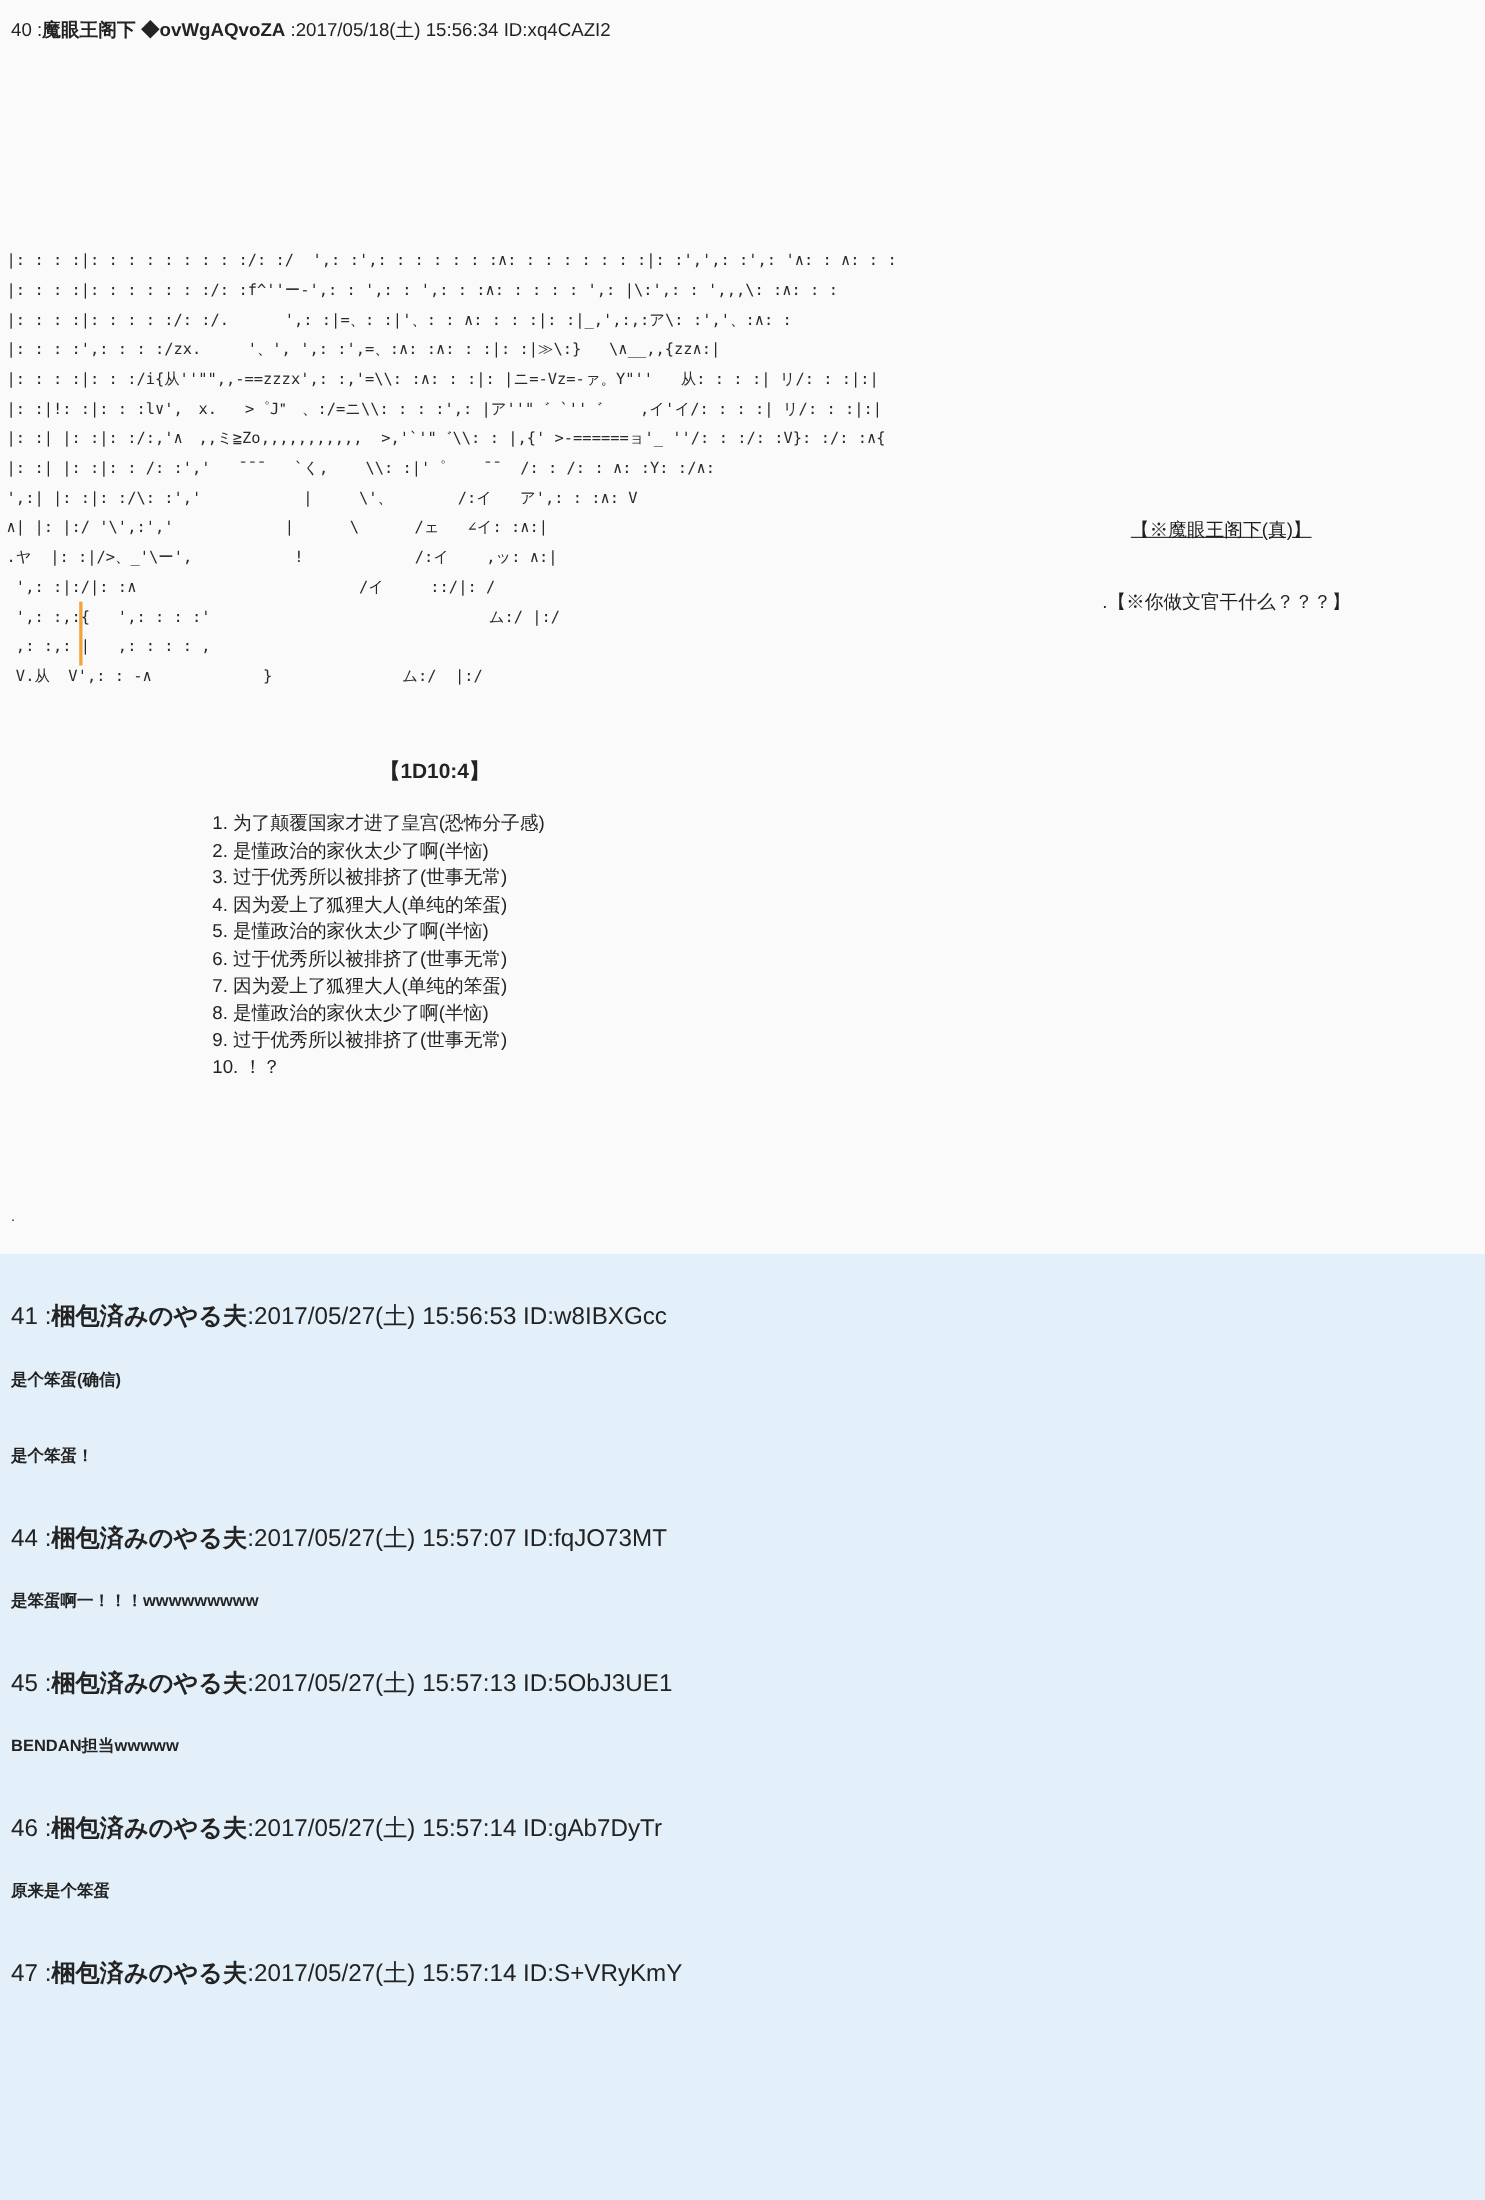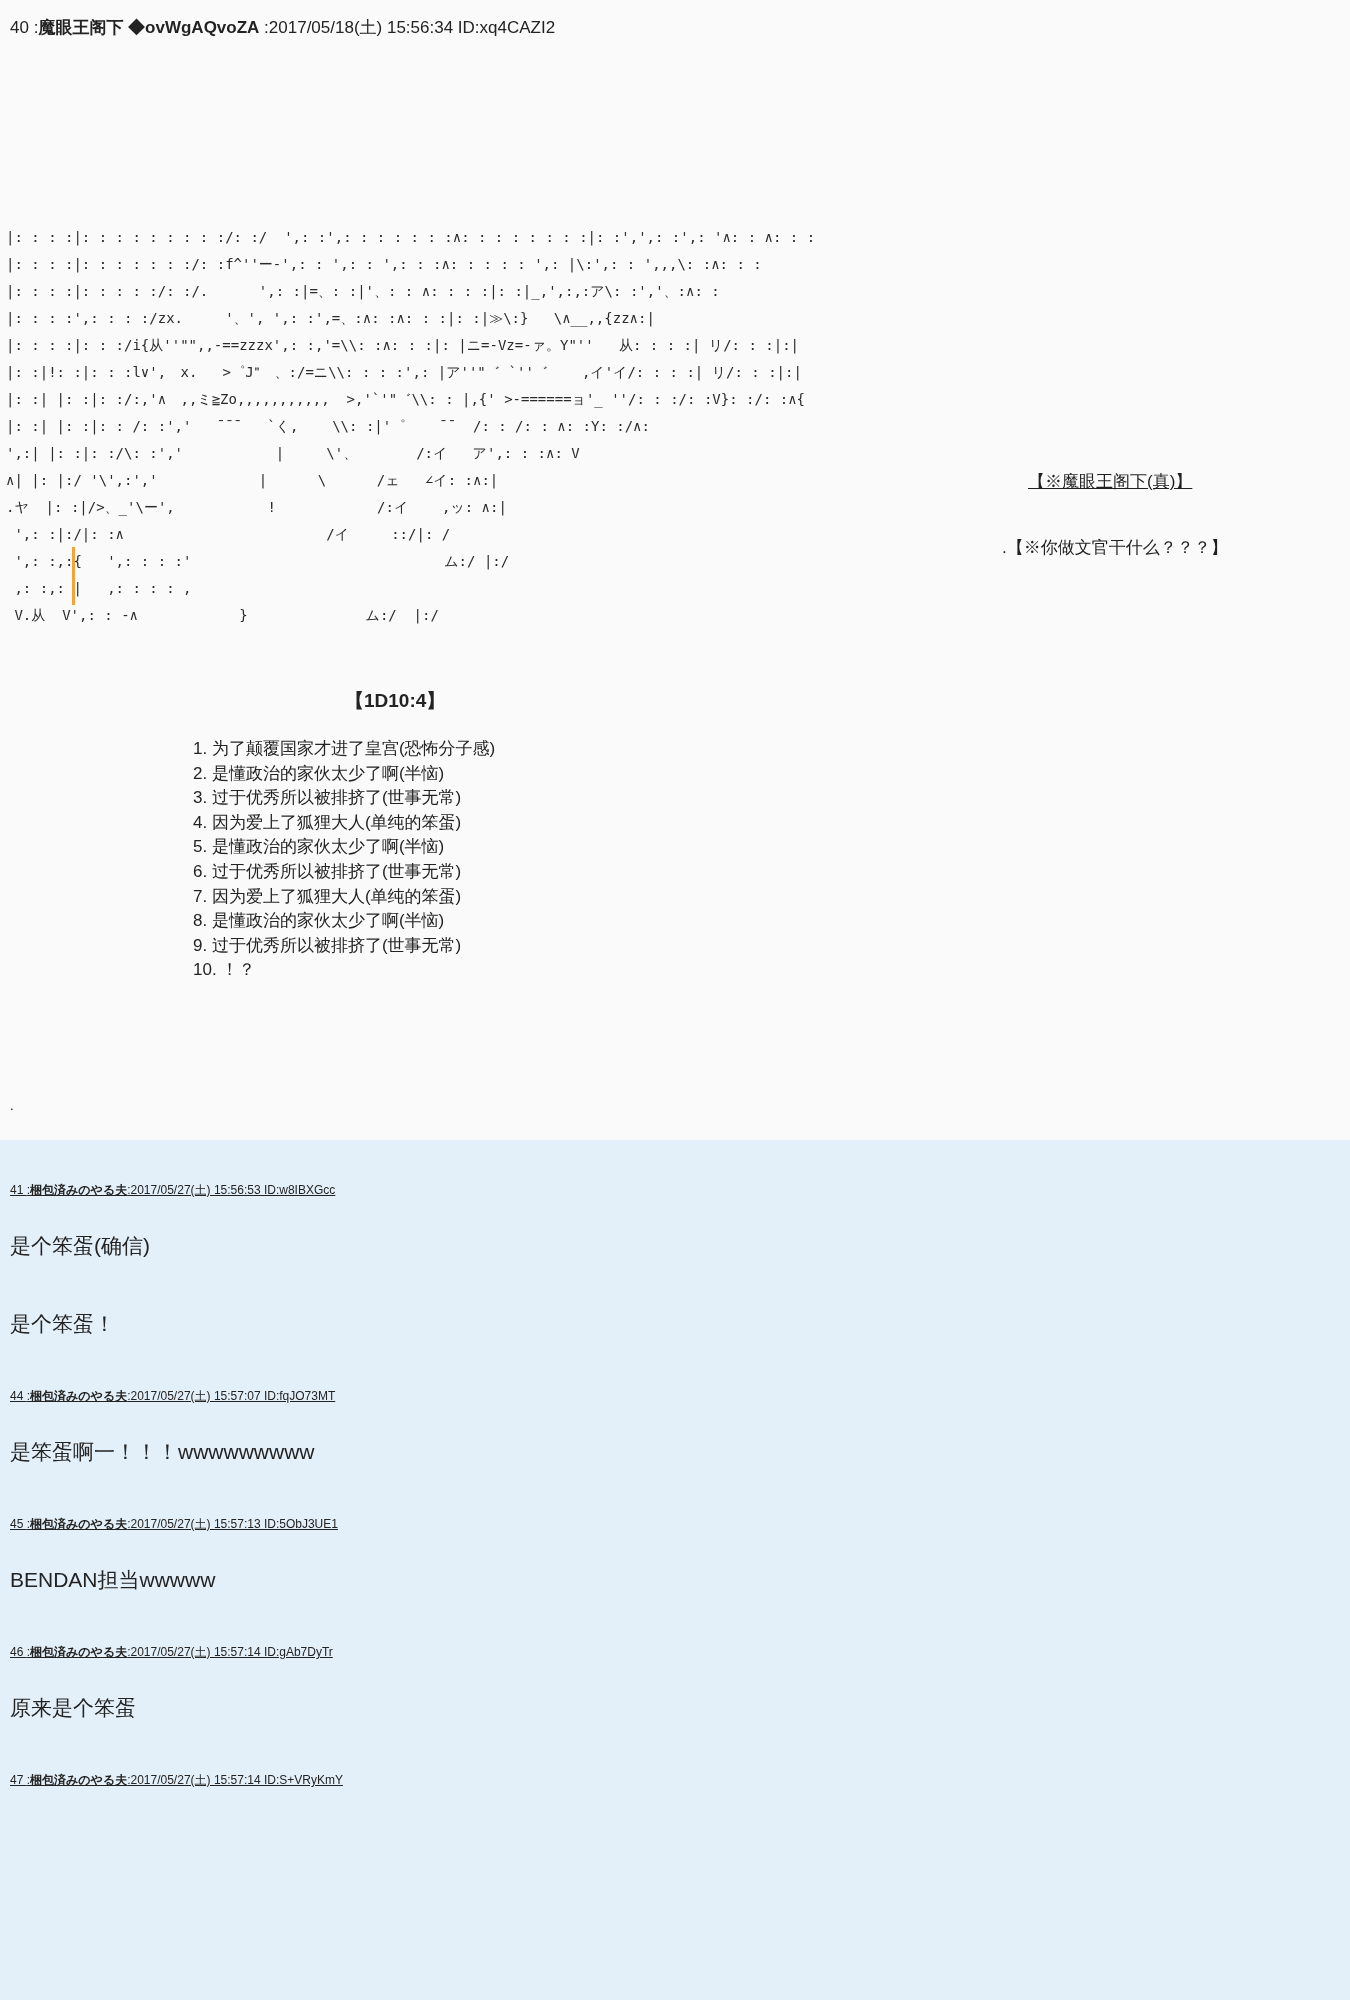--- a/index.html
+++ b/index.html
@@ -77,28 +77,28 @@
     position: absolute;
     left: 0;
     top: 1140px;
     width: 1350px;
     height: 860px;
     background: #e4f0f9;
     padding: 42px 0 0 10px;
     box-sizing: border-box;
   }
   .reply .reply-header {
-    font-size: 12px;
+    font-size: 22px;
     margin: 0 12px 33px 0;
-    text-decoration: underline;
   }
   .reply .reply-body {
-    font-size: 21px;
+    font-size: 15px;
     margin: 0 0 50px 0;
     white-space: nowrap;
+    font-weight: bold;
   }
 </style>
 </head>
 <body>
 
 <div id="op-header" class="post-header">
   <span>40 </span><span>:</span><span class="name">魔眼王阁下 ◆ovWgAQvoZA</span><span> :2017/05/18(土) 15:56:34 ID:xq4CAZI2</span>
 </div>
 
 <pre id="aa-art">|: : : :|: : : : : : : : :/: :/  ',: :',: : : : : : :∧: : : : : : : :|: :',',: :',: '∧: : ∧: : :

